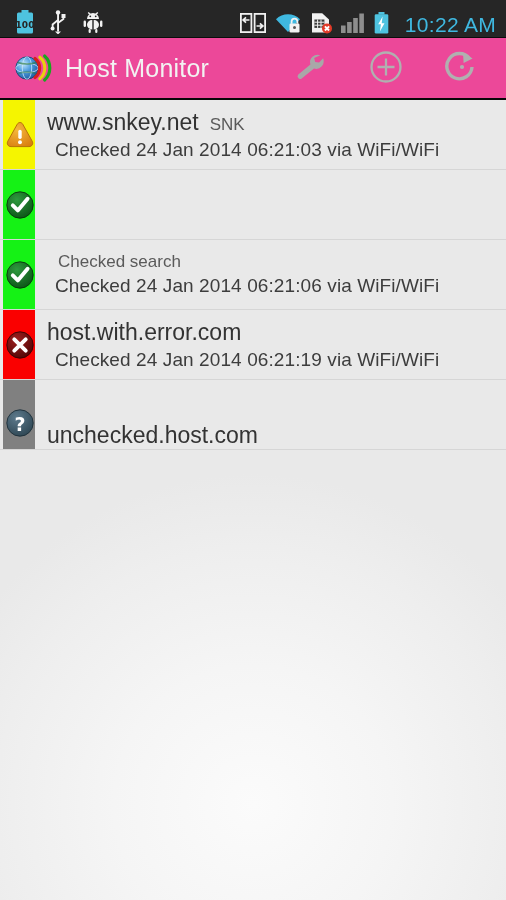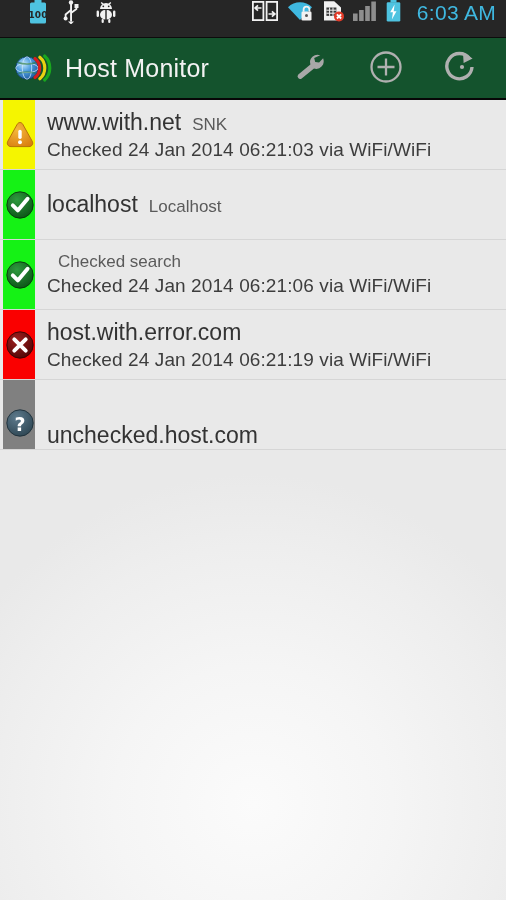--- a/index.html
+++ b/index.html
@@ -8,40 +8,40 @@
     font-family:"Liberation Sans", sans-serif;
     background:#e9e9e9;
     overflow:hidden;
   }
   .phone { position:relative; width:506px; height:900px; display:flex; flex-direction:column; }
 
   
   .statusbar {
     height:38px; flex:0 0 38px;
     background:#262626;
-    display:flex; align-items:flex-start;
-    padding:0 10px 0 29px;
+    display:flex; align-items:flex-end;
+    padding:0 10px 0 16px;
     position:relative;
   }
   .statusbar::after{
     content:""; position:absolute; left:0; right:0; bottom:0; height:1px;
     background:#0c0c0c;
   }
   .sb-left { display:flex; align-items:center; gap:16px; }
   .sb-right { display:flex; align-items:center; gap:9px; margin-left:auto; }
   .sb-ico { display:block; }
   .sb-time {
     color:#3fb8e0; font-size:21px; letter-spacing:.3px;
     margin-left:7px; white-space:nowrap; font-weight:400;
   }
 
   
   .actionbar {
     height:62px; flex:0 0 62px;
-    background:#14532d;
+    background:#ec4899;
     display:flex; align-items:center;
     padding-left:14px; padding-right:6px;
     position:relative;
     border-bottom:2px solid #070707;
   }
   .app-logo { width:38px; height:34px; flex:0 0 38px; }
   .app-title {
     color:#f2f2f2; font-size:25px; font-weight:400;
     margin-left:13px; letter-spacing:.2px; white-space:nowrap;
   }
@@ -78,21 +78,21 @@
   }
   .row-text {
     flex:1 1 auto;
     padding-left:12px;
     display:flex; flex-direction:column; justify-content:center;
     min-width:0;
   }
   .row-titleline { display:flex; align-items:baseline; white-space:nowrap; }
   .row-host { font-size:23px; color:#333333; font-weight:400; letter-spacing:0; }
   .row-desc { font-size:17px; color:#5a5a5a; margin-left:11px; font-weight:400;text-align:center; }
-  .row-sub { font-size:19px; color:#3d3d3d; margin-top:3px; white-space:nowrap; letter-spacing:.1px; }
+  .row-sub { font-size:19px; color:#3d3d3d; margin-top:3px; white-space:nowrap; letter-spacing:.1px;margin-left:8px; }
   .row.no-sub { height:70px; }
   .row.no-sub .row-text { justify-content:flex-end; padding-top:12px; }
   .row.no-sub .band-icon { top:auto; bottom:8px; transform:none; }
   .filler { flex:1 1 auto; }
 </style>
 </head>
 <body>
 
 <div class="phone">
 
@@ -166,21 +166,21 @@
           <rect x="18.3" y="0.5" width="4.6" height="19.5" fill="#8e8e8e"></rect>
         </svg>
       </span>
       <span class="sb-ico">
         <svg width="15" height="22" viewBox="0 0 15 22">
           <rect x="4.5" y="0" width="6" height="2.6" fill="#4ec3e0"></rect>
           <rect x="0.7" y="2.2" width="13.6" height="19.4" rx="1.3" fill="#4ec3e0"></rect>
           <path d="M8.6 4.5 L4.2 12.2 L6.9 12.2 L5.9 19.4 L10.5 11.2 L7.7 11.2 Z" fill="#ffffff"></path>
         </svg>
       </span>
-      <span class="sb-time">6:03 AM</span>
+      <span class="sb-time">10:22 AM</span>
     </div>
   </div>
 
   <div class="actionbar">
     <span class="app-logo">
       <svg width="38" height="34" viewBox="0 0 38 34">
         <defs>
           <radialGradient id="globeg" cx="35%" cy="32%" r="75%">
             <stop offset="0%" stop-color="#bfe4fb"></stop>
             <stop offset="45%" stop-color="#4f9ee0"></stop>
@@ -240,21 +240,21 @@
             </radialGradient>
               </defs>
             <path d="M18 5.5 C19.3 5.5 20.2 6.3 20.8 7.3 L30.2 24.2 C31.6 26.8 30 29.6 27 29.6 H9 C6 29.6 4.4 26.8 5.8 24.2 L15.2 7.3 C15.8 6.3 16.7 5.5 18 5.5 Z" fill="url(#wg)" stroke="#b06a08" stroke-width="0.9"></path>
             <rect x="16.3" y="12.8" width="3.4" height="9.2" rx="1.7" fill="#ffffff"></rect>
             <circle cx="18" cy="25.3" r="1.95" fill="#ffffff"></circle>
           </svg>
         </span>
       </div>
       <div class="row-text">
         <div class="row-titleline">
-          <span class="row-host">www.with.net</span>
+          <span class="row-host">www.snkey.net</span>
           <span class="row-desc">SNK</span>
         </div>
         <div class="row-sub">Checked 24 Jan 2014 06:21:03 via WiFi/WiFi</div>
       </div>
     </div>
 
     <div class="row">
       <div class="band" style="background:#15f215">
         <span class="band-icon">
           <svg width="36" height="36" viewBox="0 0 36 36">
@@ -263,24 +263,20 @@
               <stop offset="0%" stop-color="#2e9a3e"></stop>
                   <stop offset="100%" stop-color="#0a4e14"></stop>
             </radialGradient>
               </defs>
             <circle cx="18" cy="18" r="13.2" fill="url(#okg)" stroke="#063609" stroke-width="0.9"></circle>
             <path d="M10.8 18.4 L15.8 23.4 L25.6 11.8" fill="none" stroke="#ffffff" stroke-width="3.9" stroke-linecap="round" stroke-linejoin="round"></path>
           </svg>
         </span>
       </div>
       <div class="row-text">
-        <div class="row-titleline">
-          <span class="row-host">localhost</span>
-          <span class="row-desc">Localhost</span>
-        </div>
       </div>
     </div>
 
     <div class="row">
       <div class="band" style="background:#15f215">
         <span class="band-icon">
           <svg width="36" height="36" viewBox="0 0 36 36">
             <circle cx="18" cy="18" r="13.2" fill="url(#okg)" stroke="#063609" stroke-width="0.9"></circle>
             <path d="M10.8 18.4 L15.8 23.4 L25.6 11.8" fill="none" stroke="#ffffff" stroke-width="3.9" stroke-linecap="round" stroke-linejoin="round"></path>
           </svg>

